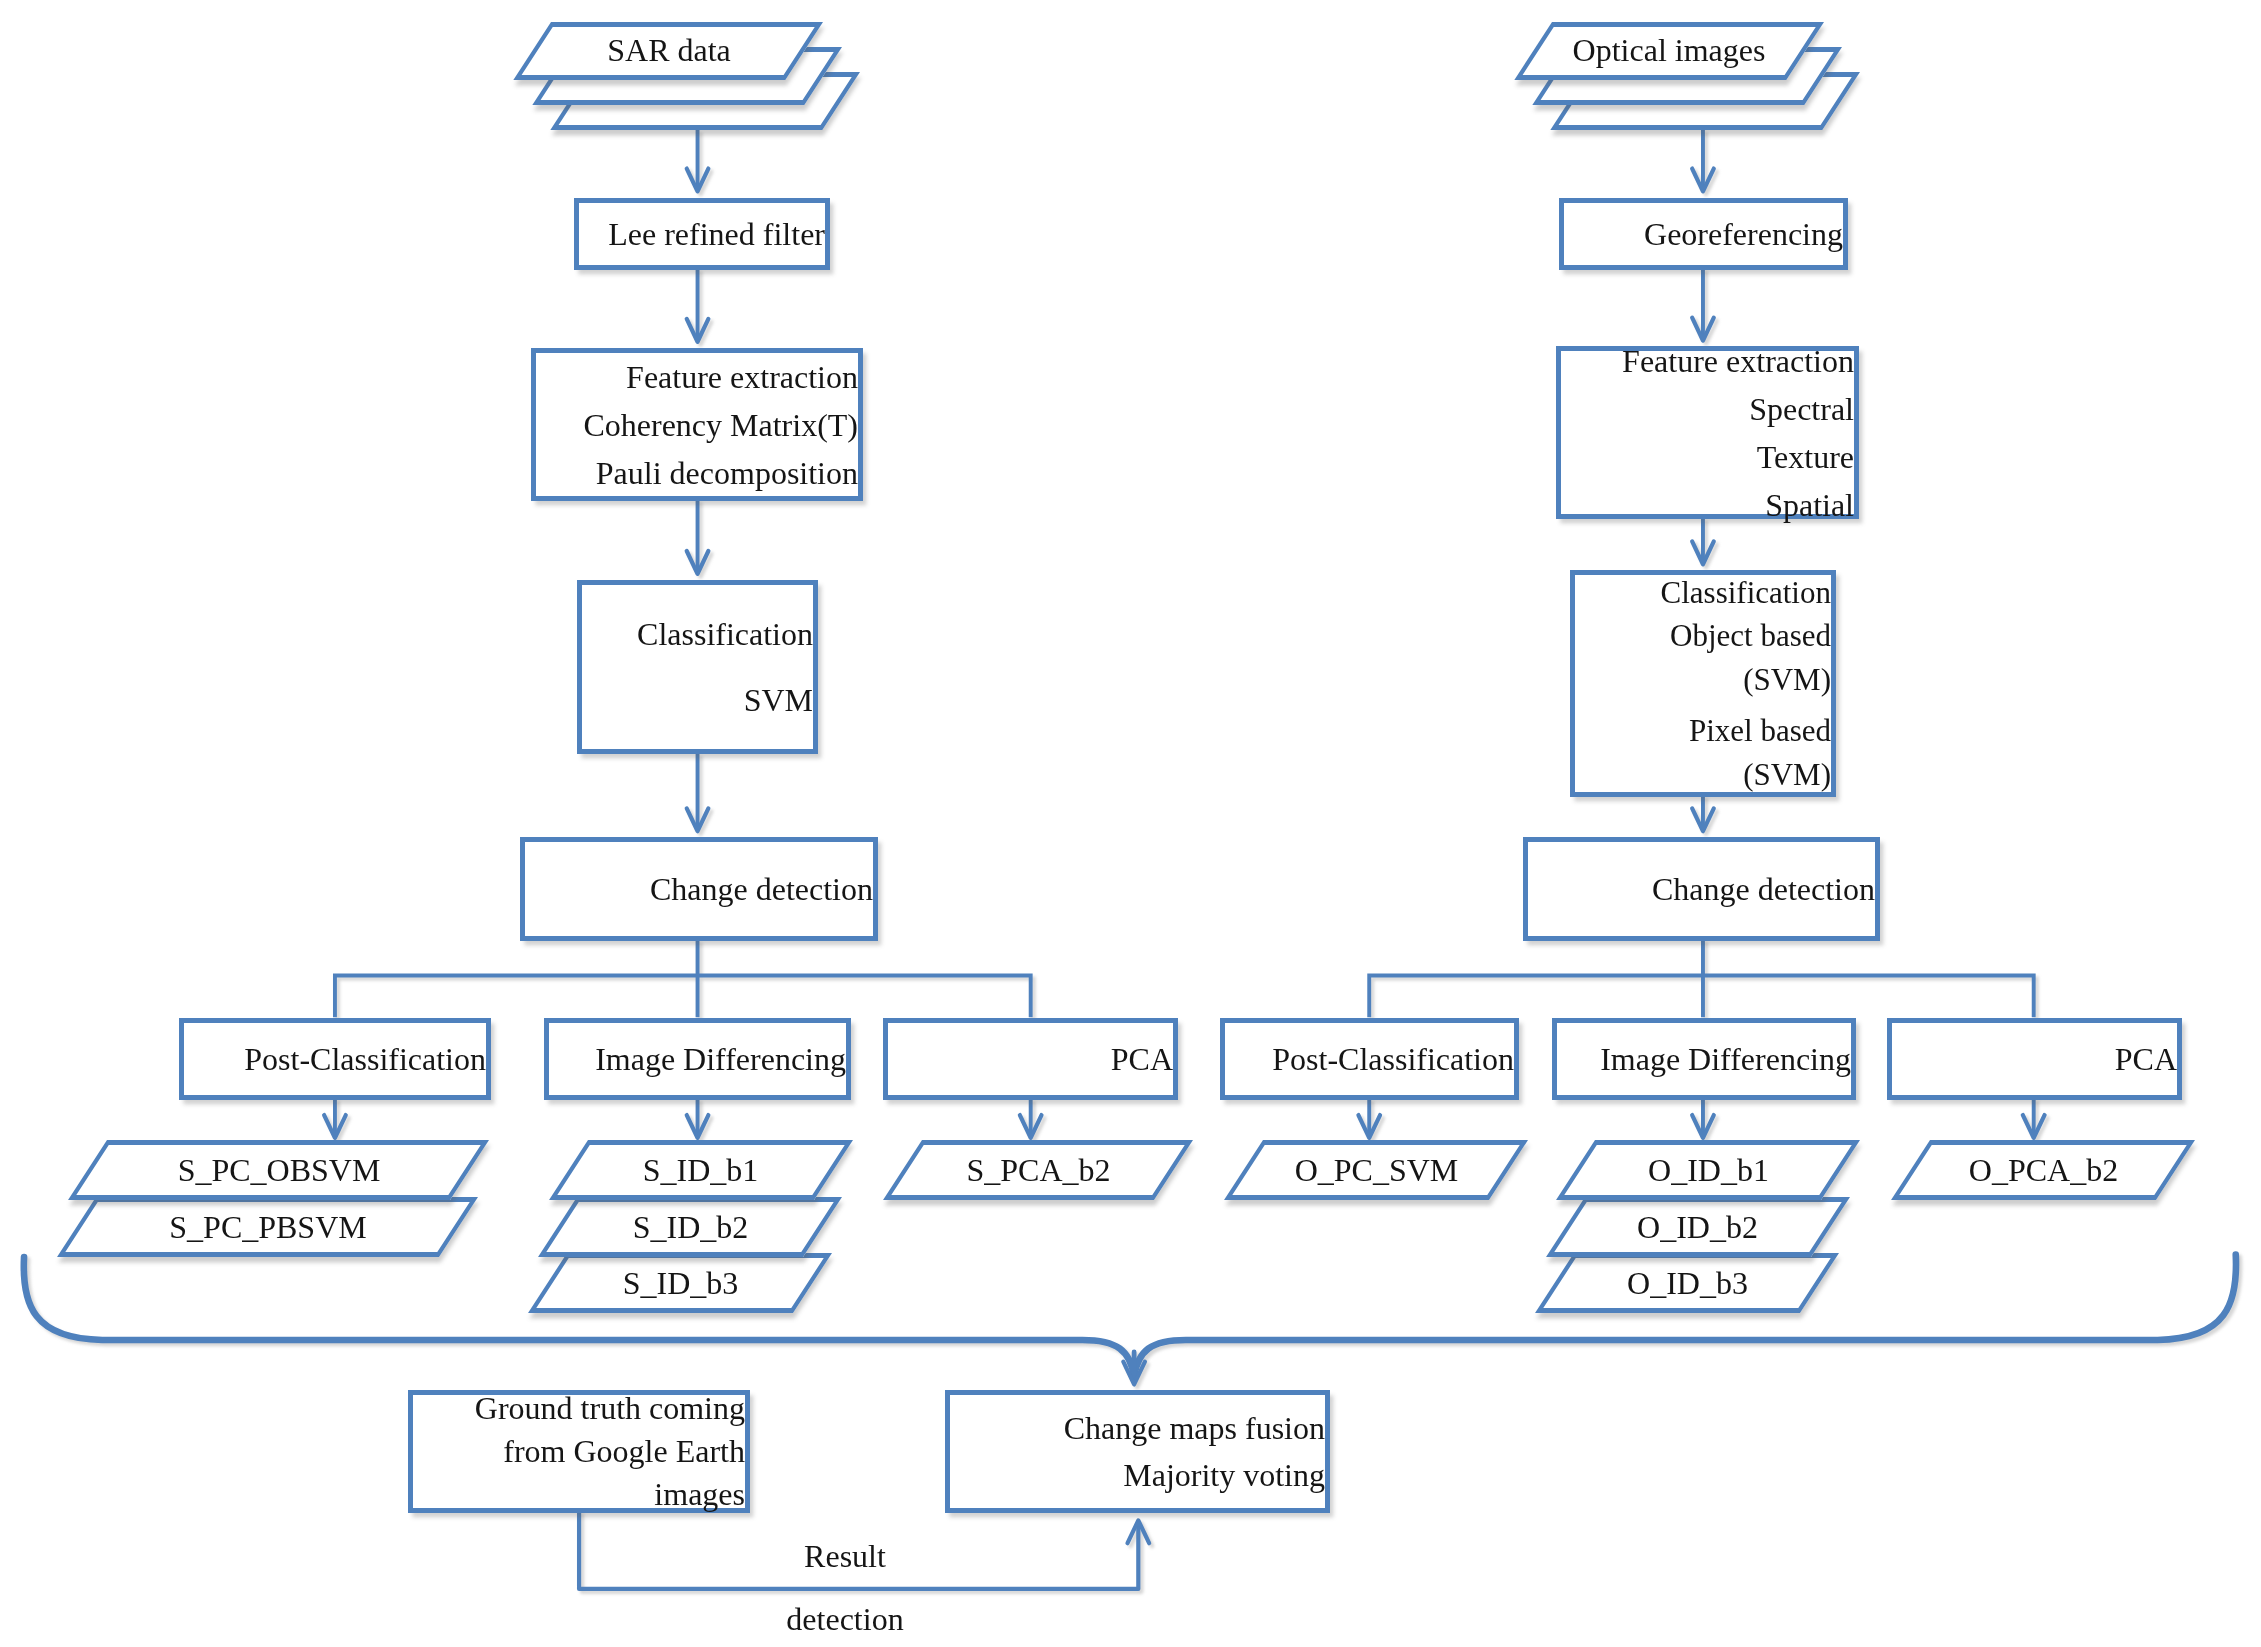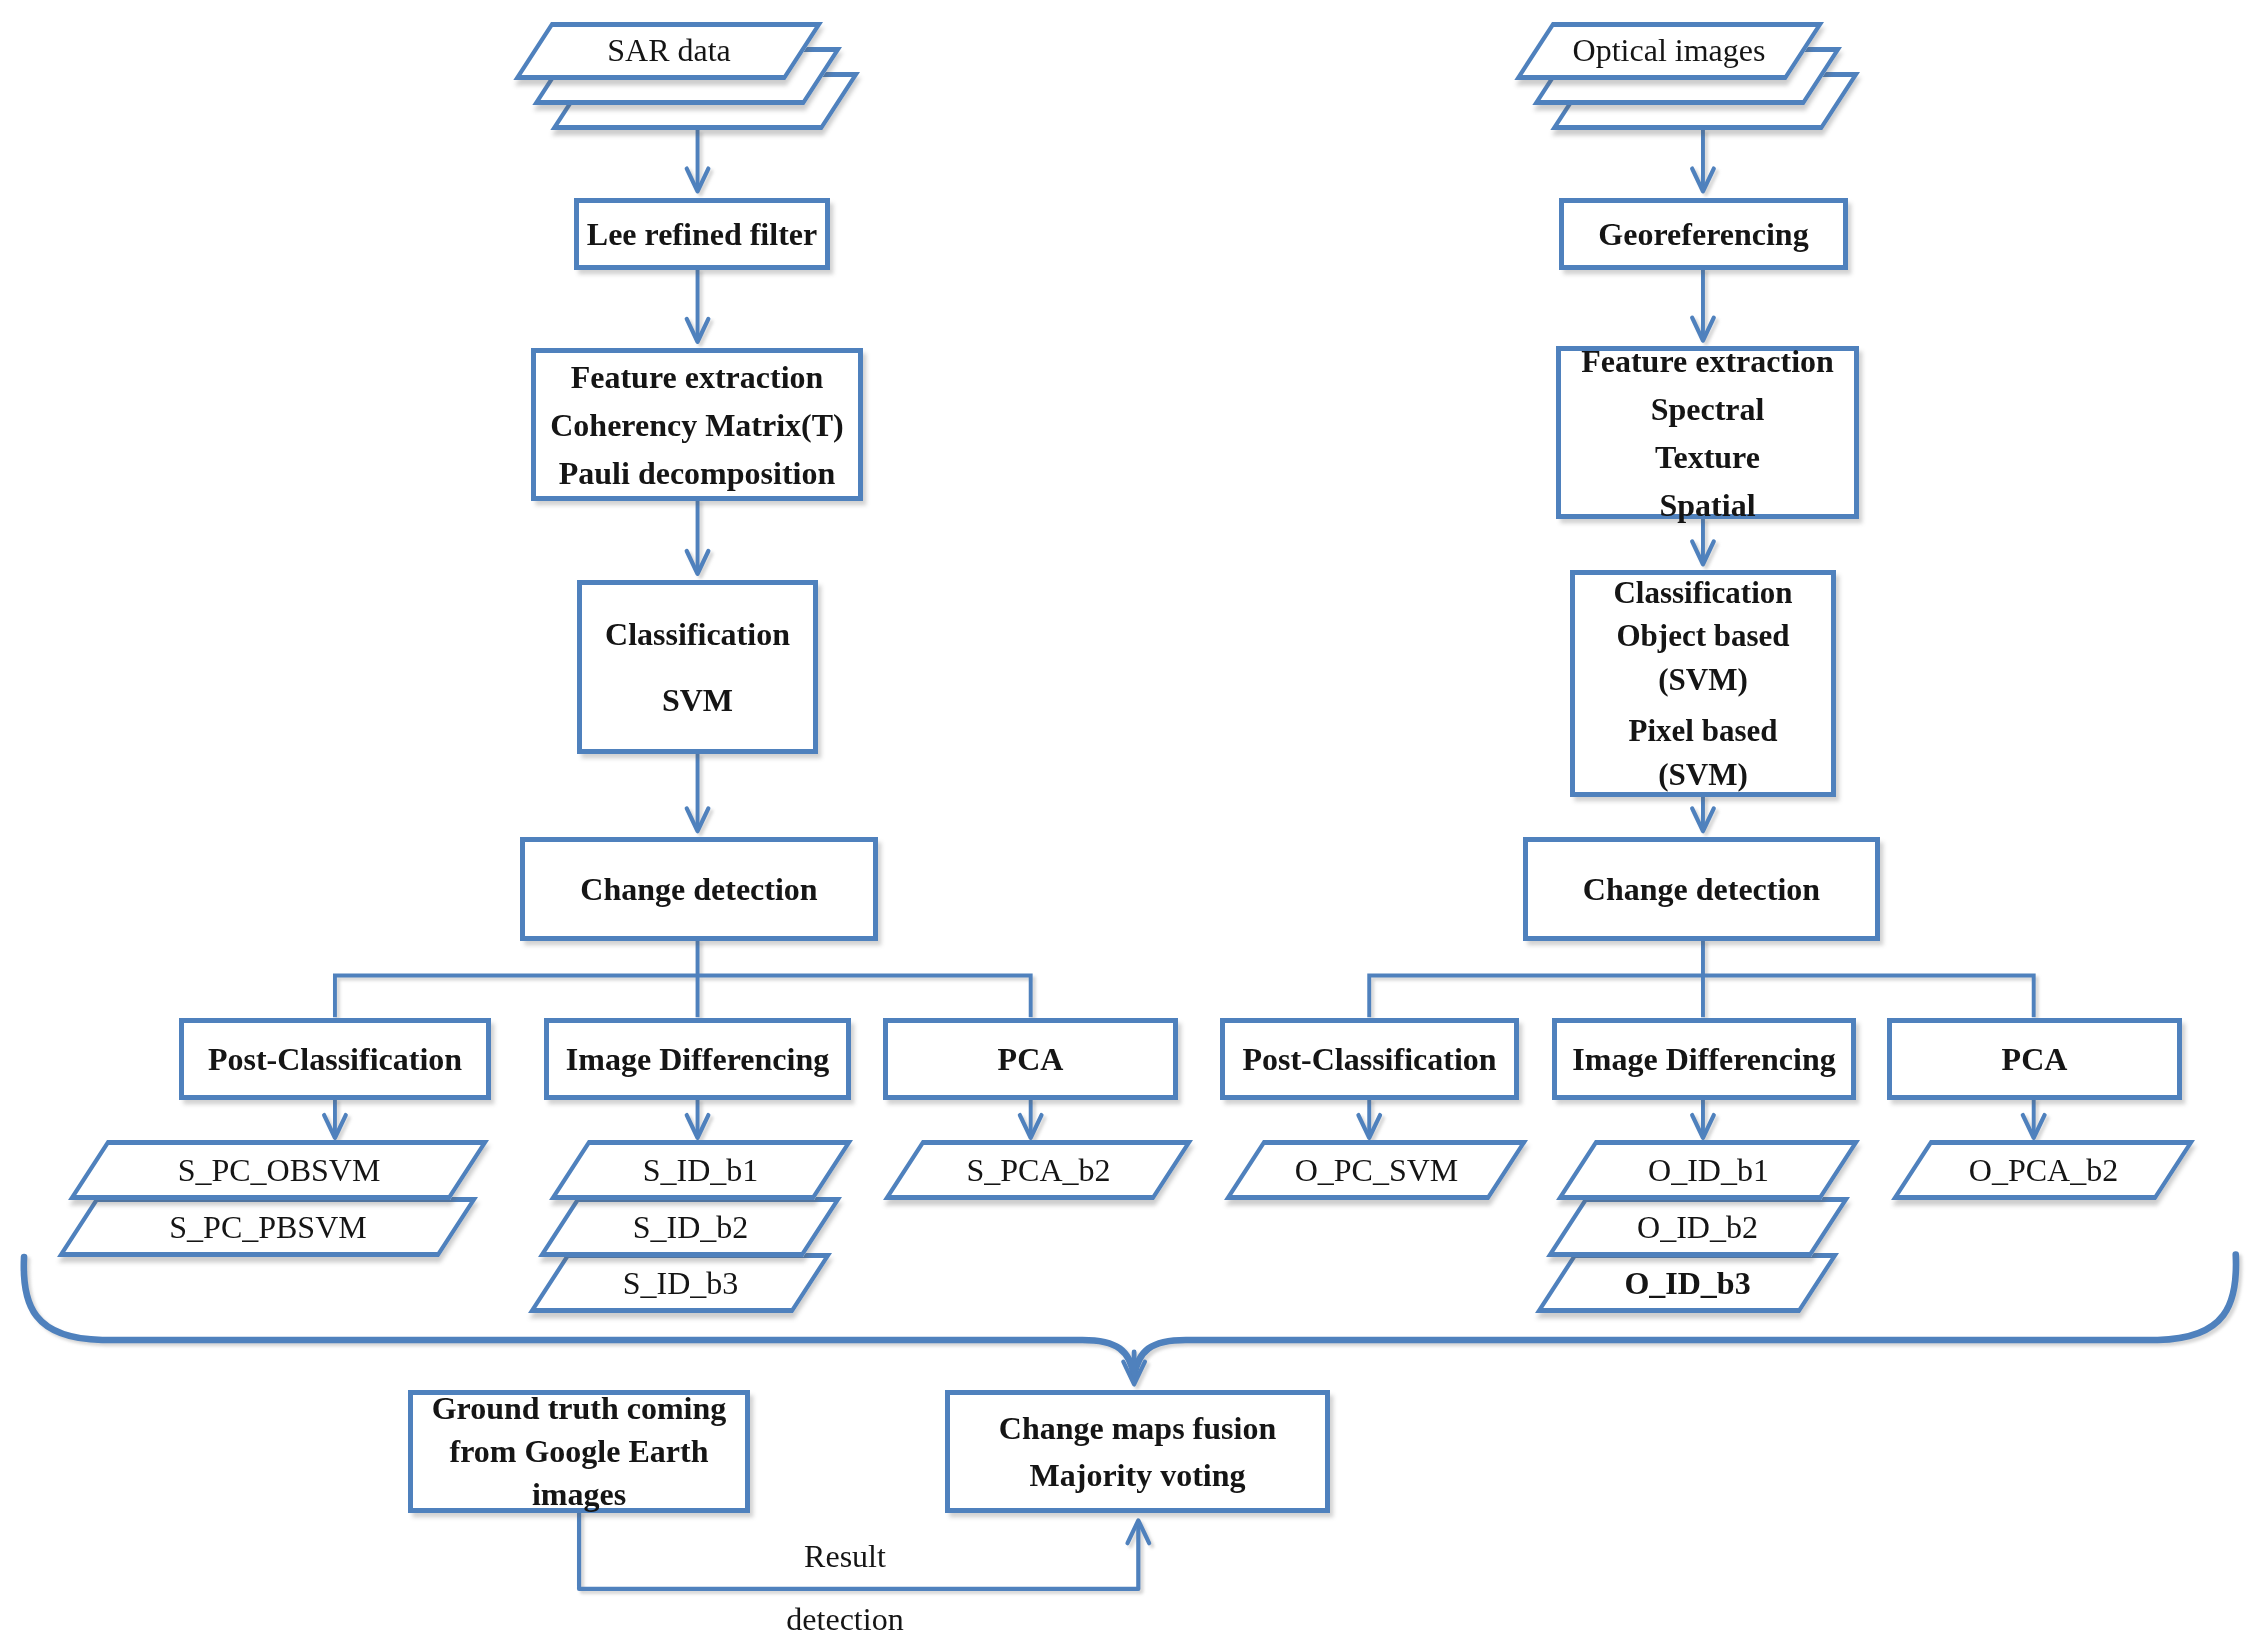--- a/index.html
+++ b/index.html
@@ -1,21 +1,21 @@
 <!DOCTYPE html>
 <html style="font-size:9.6px"><head>
 <meta charset="utf-8">
 <style>
   html,body{margin:0;padding:0;background:#ffffff;}
   body{width:2261px;height:1648px;position:relative;overflow:hidden;
        font-family:"Liberation Serif","DejaVu Serif",serif;color:#151515;}
   .box{position:absolute;box-sizing:border-box;border:5.4px solid #4f81bd;background:#fff;
-       display:flex;flex-direction:column;align-items:center;justify-content:center;
+       display:flex;flex-direction:column;align-items:flex-end;justify-content:center;
        text-align:center;font-size:32px;line-height:1.5;
-       box-shadow:4.2px 4.8px 4.2px rgba(90,90,90,0.28);font-weight:bold;}
+       box-shadow:4.2px 4.8px 4.2px rgba(90,90,90,0.28);}
   .box .ln{display:block;white-space:nowrap;}
   .sheet{position:absolute;box-sizing:border-box;border:5.4px solid #4f81bd;background:#fff;
        transform:skewX(-33deg);transform-origin:0 0;
        box-shadow:4.8px 5.4px 4.2px rgba(90,90,90,0.30);}
   .sheetlabel{position:absolute;display:flex;align-items:center;justify-content:center;
        font-size:32px;white-space:nowrap;}
   .floatlabel{position:absolute;display:flex;align-items:center;justify-content:center;
        font-size:32px;white-space:nowrap;}
   .gap-top{margin-top:8.4px;}
   svg.wires{position:absolute;left:0;top:0;
@@ -140,21 +140,21 @@
 <div class="sheet" style="left:588px;top:1140px;width:265px;height:60px;"></div>
 <div class="sheetlabel" style="left:568px;top:1140px;width:265px;height:60px;">S_ID_b1</div>
 
 <div class="sheet" style="left:922px;top:1140px;width:271px;height:60px;"></div>
 <div class="sheetlabel" style="left:903px;top:1140px;width:271px;height:60px;font-family:Liberation Serif, serif;">S_PCA_b2</div>
 
 <div class="sheet" style="left:1263px;top:1140px;width:265px;height:60px;"></div>
 <div class="sheetlabel" style="left:1244px;top:1140px;width:265px;height:60px;">O_PC_SVM</div>
 
 <div class="sheet" style="left:1574px;top:1253px;width:265px;height:60px;"></div>
-<div class="sheetlabel" style="left:1555px;top:1253px;width:265px;height:60px;font-weight:bold;">O_ID_b3</div>
+<div class="sheetlabel" style="left:1555px;top:1253px;width:265px;height:60px;">O_ID_b3</div>
 <div class="sheet" style="left:1585px;top:1197px;width:265px;height:60px;"></div>
 <div class="sheetlabel" style="left:1565px;top:1197px;width:265px;height:60px;">O_ID_b2</div>
 <div class="sheet" style="left:1595px;top:1140px;width:265px;height:60px;"></div>
 <div class="sheetlabel" style="left:1576px;top:1140px;width:265px;height:60px;">O_ID_b1</div>
 
 <div class="sheet" style="left:1930px;top:1140px;width:265px;height:60px;"></div>
 <div class="sheetlabel" style="left:1911px;top:1140px;width:265px;height:60px;">O_PCA_b2</div>
 
 <div class="box" style="left:408px;top:1390px;width:342px;height:123px;line-height:1.35;">
   <span class="ln">Ground truth coming</span>

